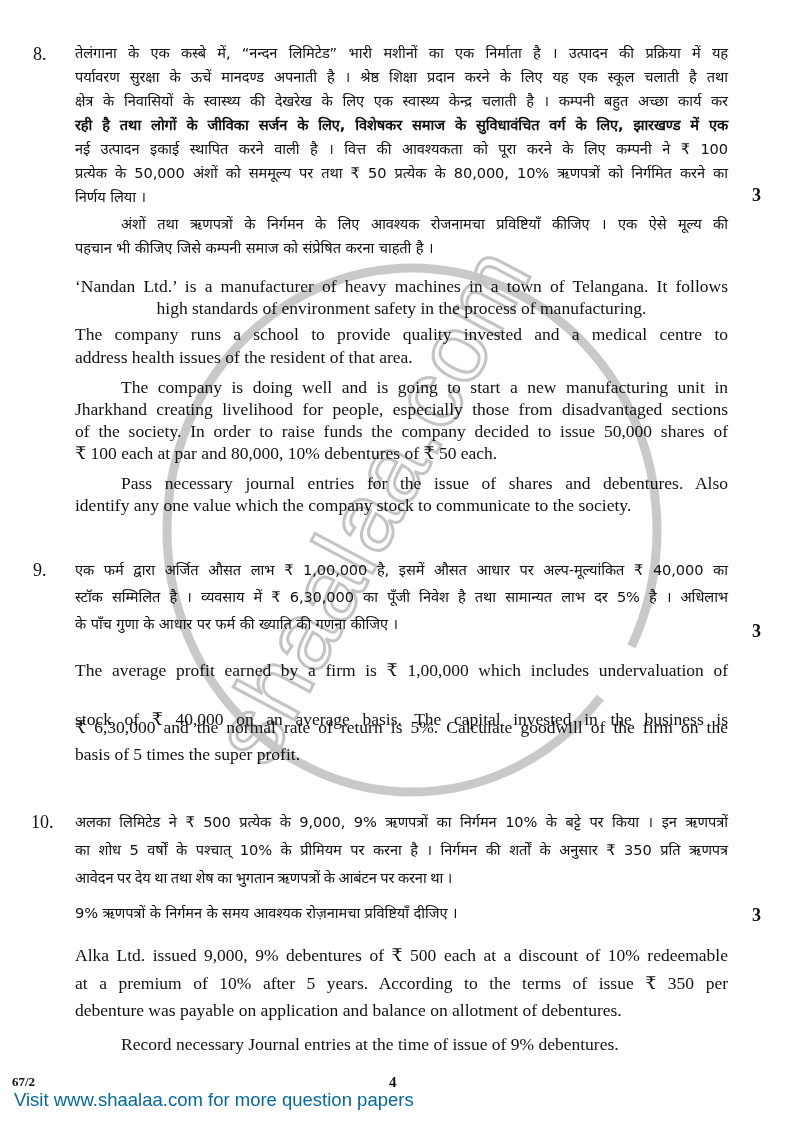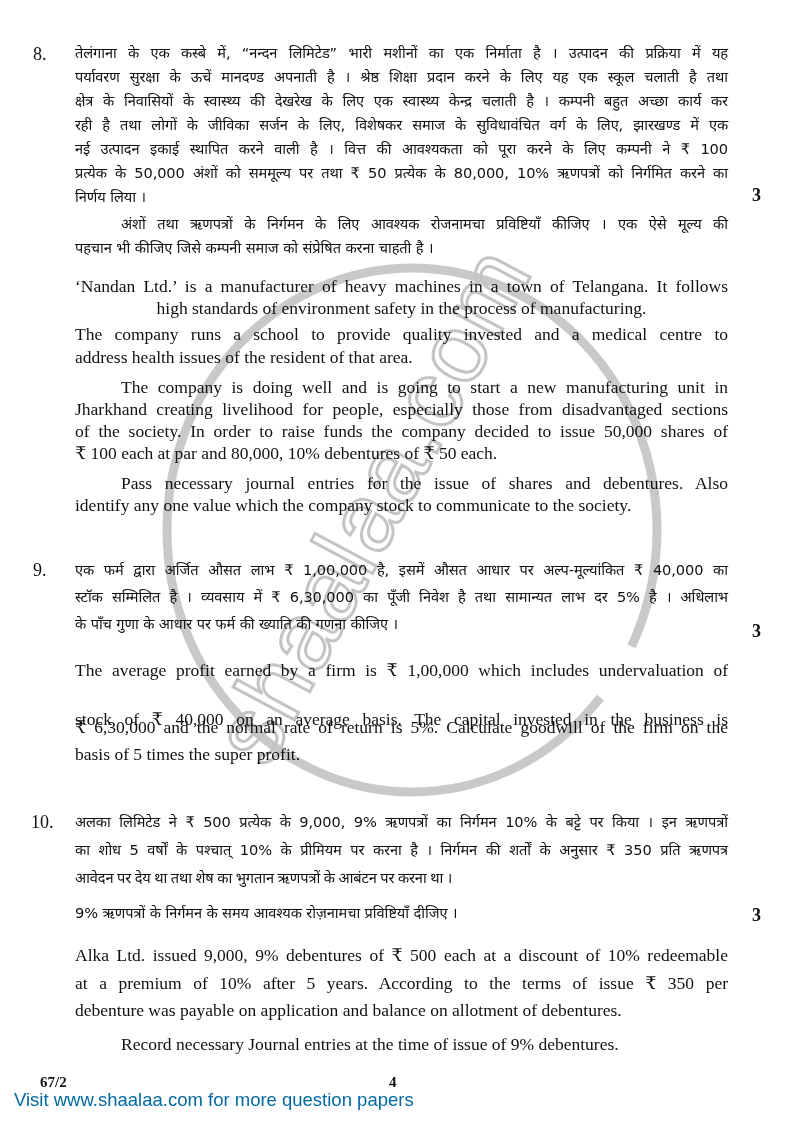--- a/index.html
+++ b/index.html
@@ -58,23 +58,23 @@
     .line.indent { left: 121px; width: 607px; }
     .marks {
       position: absolute;
       left: 752px;
       font-size: 18px;
       font-weight: bold;
       line-height: 22px;
     }
     .footer-code {
       position: absolute;
-      left: 40px;
+      left: 12px;
       top: 1073px;
-      font-size: 15px;
+      font-size: 13px;
       font-weight: bold;
       line-height: 18px;
     }
     .footer-page {
       position: absolute;
       left: 389px;
       top: 1073px;
       font-size: 15px;
       font-weight: bold;
       line-height: 18px;
@@ -99,21 +99,21 @@
 </svg>
 
 <div class="page">
 
   <div>
     <div class="qnum" style="top:43px;">8.</div>
     <div>
       <div class="line hi just" style="top:42px;">तेलंगाना के एक कस्बे में, “नन्दन लिमिटेड” भारी मशीनों का एक निर्माता है । उत्पादन की प्रक्रिया में यह</div>
       <div class="line hi just" style="top:66px;">पर्यावरण सुरक्षा के ऊचें मानदण्ड अपनाती है । श्रेष्ठ शिक्षा प्रदान करने के लिए यह एक स्कूल चलाती है तथा</div>
       <div class="line hi just" style="top:90px;">क्षेत्र के निवासियों के स्वास्थ्य की देखरेख के लिए एक स्वास्थ्य केन्द्र चलाती है । कम्पनी बहुत अच्छा कार्य कर</div>
-      <div class="line hi just" style="top:114px;">रही है तथा लोगों के जीविका सर्जन के लिए, विशेषकर समाज के सुविधावंचित वर्ग के लिए, झारखण्ड में एक</div>
+      <div class="line hi just" style="top:114px;font-weight:bold;">रही है तथा लोगों के जीविका सर्जन के लिए, विशेषकर समाज के सुविधावंचित वर्ग के लिए, झारखण्ड में एक</div>
       <div class="line hi just" style="top:138px;">नई उत्पादन इकाई स्थापित करने वाली है । वित्त की आवश्यकता को पूरा करने के लिए कम्पनी ने ₹ 100</div>
       <div class="line hi just" style="top:162px;">प्रत्येक के 50,000 अंशों को सममूल्य पर तथा ₹ 50 प्रत्येक के 80,000, 10% ऋणपत्रों को निर्गमित करने का</div>
       <div class="line hi" style="top:186px;">निर्णय लिया ।</div>
     </div>
     <div class="marks" style="top:184px;">3</div>
 
     <div>
       <div class="line hi just indent" style="top:213px;">अंशों तथा ऋणपत्रों के निर्गमन के लिए आवश्यक रोजनामचा प्रविष्टियाँ कीजिए । एक ऐसे मूल्य की</div>
       <div class="line hi" style="top:237px;">पहचान भी कीजिए जिसे कम्पनी समाज को संप्रेषित करना चाहती है ।</div>
     </div>

